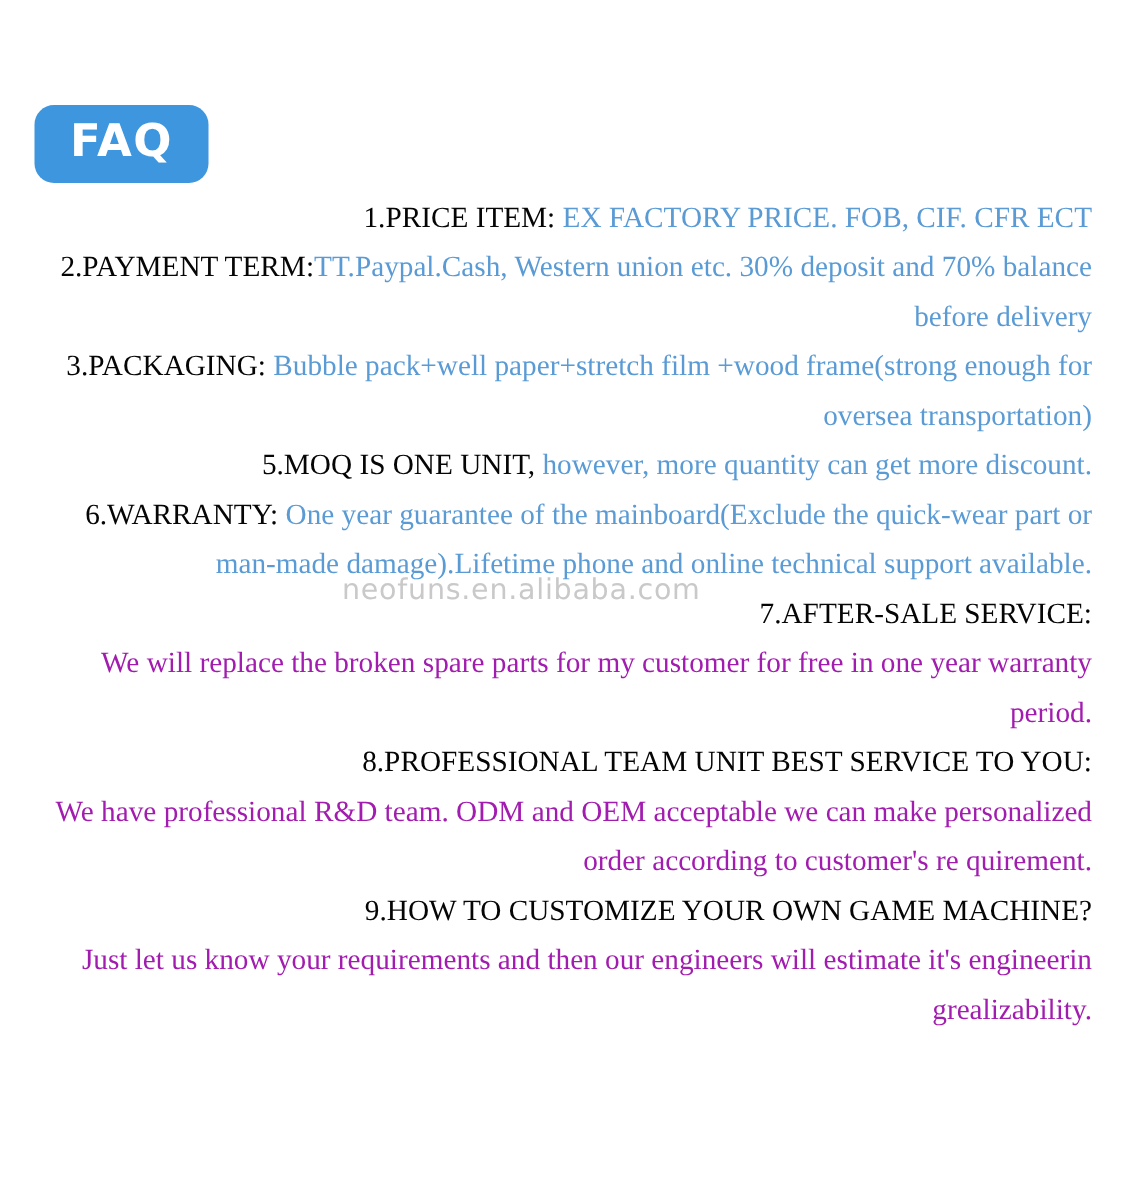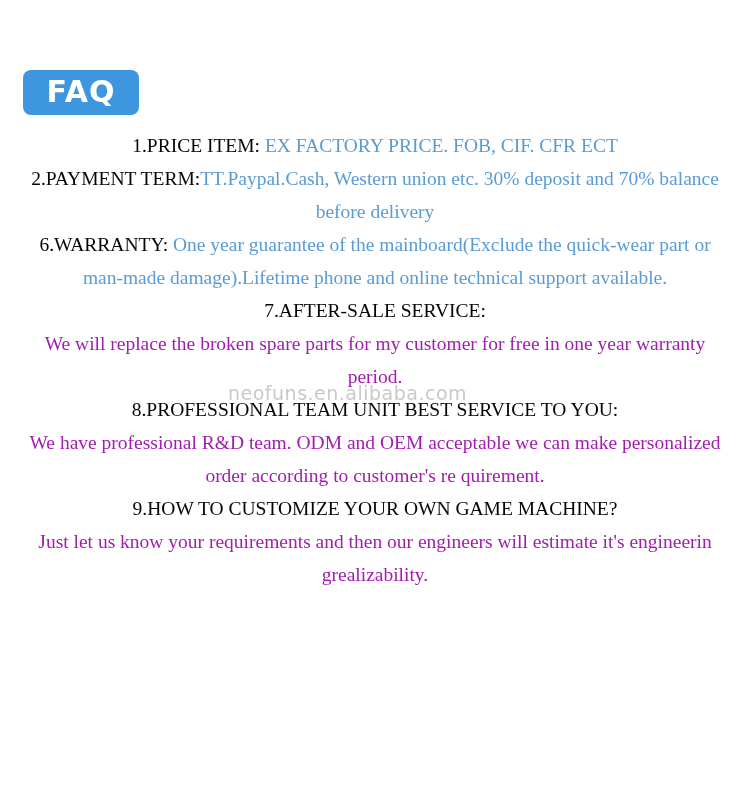--- a/index.html
+++ b/index.html
@@ -24,23 +24,23 @@
   }
 
   
   .badge-wrap {
     position: absolute;
     left: 23px;
     top: 70px;
   }
   .faq-badge {
     width: 116px;
-    height: 45px;
+    height: 52px;
     background: #3d96de;
-    border-radius: 8px;
+    border-radius: 13px;
     display: flex;
     align-items: center;
     justify-content: center;
     text-align: center;
   }
   .faq-badge-text {
     color: #ffffff;
     font-family: "DejaVu Sans", "Liberation Sans", sans-serif;
     font-weight: bold;
     font-size: 30px;
@@ -53,21 +53,21 @@
   .faq-list {
     position: absolute;
     left: 22px;
     top: 129px;
     width: 706px;
   }
   .faq-item {
     font-size: 19.5px;
     line-height: 33px;
     color: #5a9bd5;
-    text-align: center;
+    text-align: right;
     margin: 0;
     padding: 0;
     word-spacing: 0px;
   }
   .faq-heading {
     color: #050505;
     font-weight: normal;
   }
   .faq-answer {
     color: #5a9bd5;
@@ -99,20 +99,22 @@
 
   <div class="badge-wrap">
     <div class="faq-badge">
       <span class="faq-badge-text">FAQ</span>
     </div>
   </div>
 
   <div class="faq-list">
       <p class="faq-item"><span class="faq-heading">1.</span><span class="faq-heading">PRICE ITEM: </span><span class="faq-answer">EX FACTORY PRICE. FOB, CIF. CFR ECT</span></p>
       <p class="faq-item"><span class="faq-heading">2.</span><span class="faq-heading">PAYMENT TERM:</span><span class="faq-answer">TT.Paypal.Cash, Western union etc. 30% deposit and 70% balance before delivery</span></p>
+      <p class="faq-item"><span class="faq-heading">3.</span><span class="faq-heading">PACKAGING: </span><span class="faq-answer">Bubble pack+well paper+stretch film +wood frame(strong enough for oversea transportation)</span></p>
+      <p class="faq-item"><span class="faq-heading">5.</span><span class="faq-heading">MOQ IS ONE UNIT, </span><span class="faq-answer">however, more quantity can get more discount.</span></p>
       <p class="faq-item"><span class="faq-heading">6.</span><span class="faq-heading">WARRANTY: </span><span class="faq-answer">One year guarantee of the mainboard(Exclude the quick-wear part or man-made damage).Lifetime phone and online technical support available.</span></p>
       <p class="faq-item"><span class="faq-heading">7.</span><span class="faq-heading">AFTER-SALE SERVICE:</span><span class="faq-answer-block">We will replace the broken spare parts for my customer for free in one year warranty period.</span></p>
       <p class="faq-item"><span class="faq-heading">8.</span><span class="faq-heading">PROFESSIONAL TEAM UNIT BEST SERVICE TO YOU:</span><span class="faq-answer-block">We have professional R&amp;D team. ODM and OEM acceptable we can make personalized order according to customer's re quirement.</span></p>
       <p class="faq-item"><span class="faq-heading">9.</span><span class="faq-heading">HOW TO CUSTOMIZE YOUR OWN GAME MACHINE?</span><span class="faq-answer-block">Just let us know your requirements and then our engineers will estimate it's engineerin grealizability.</span></p>
     </div>
 
   <div class="watermark">neofuns.en.alibaba.com</div>
 
 </div>
 

